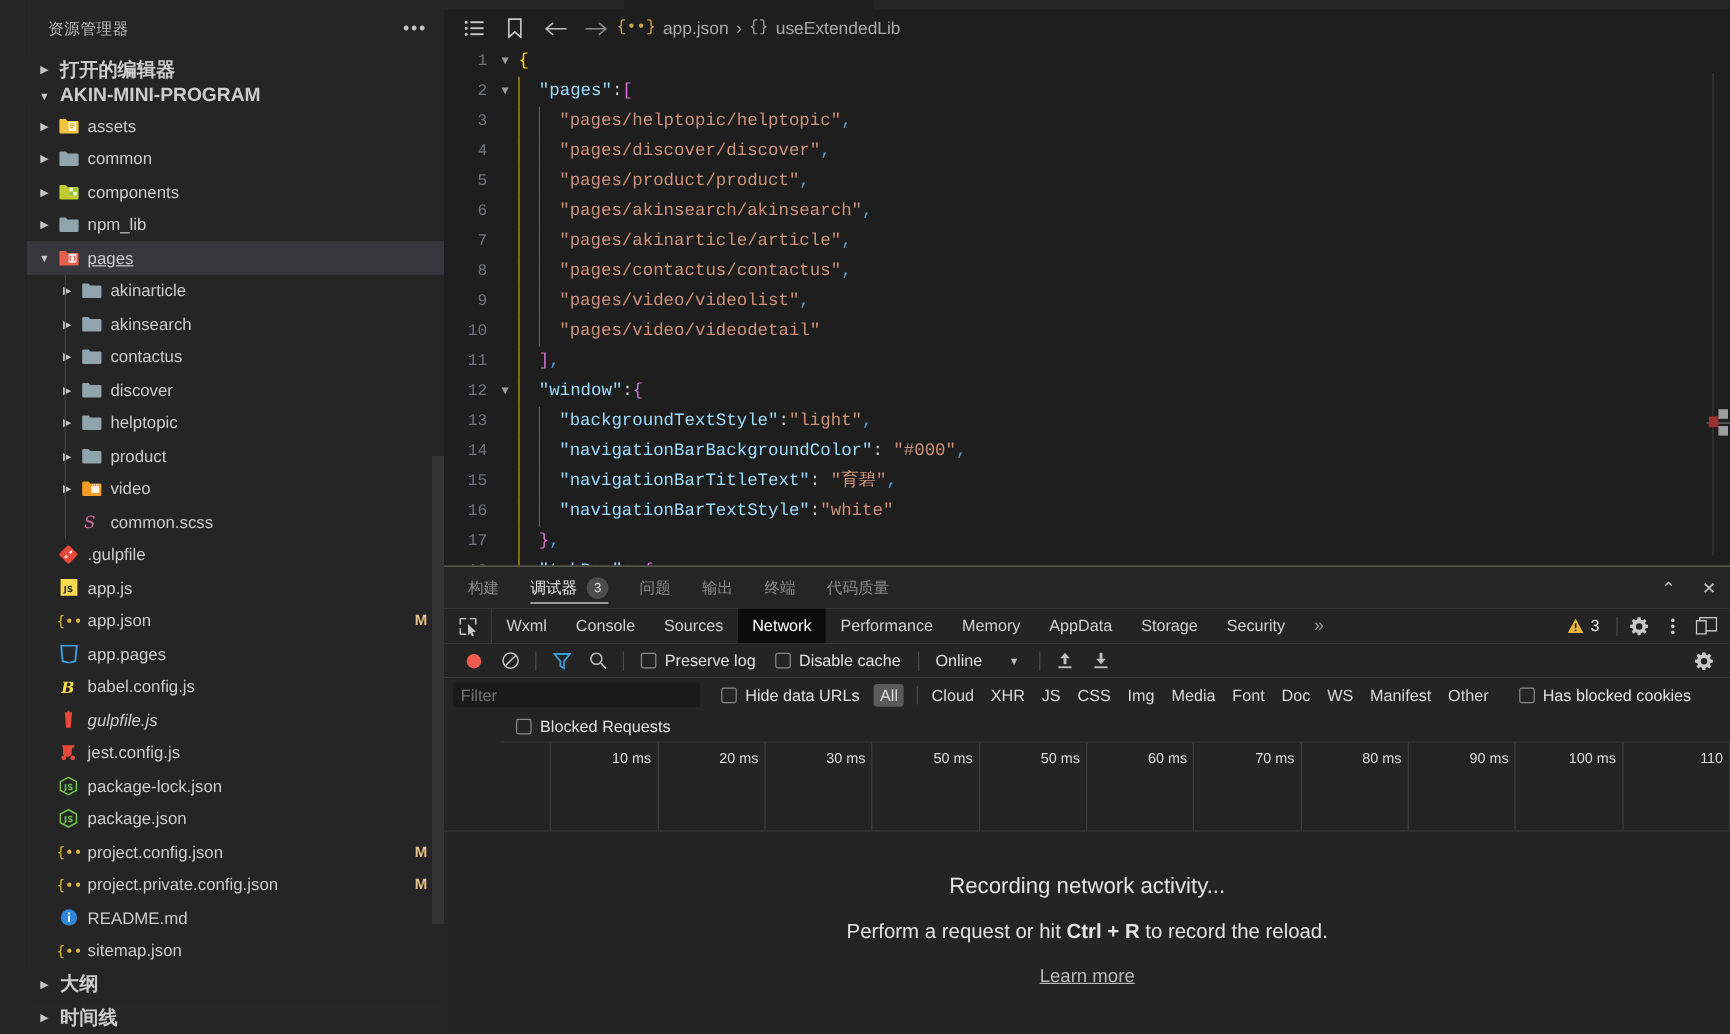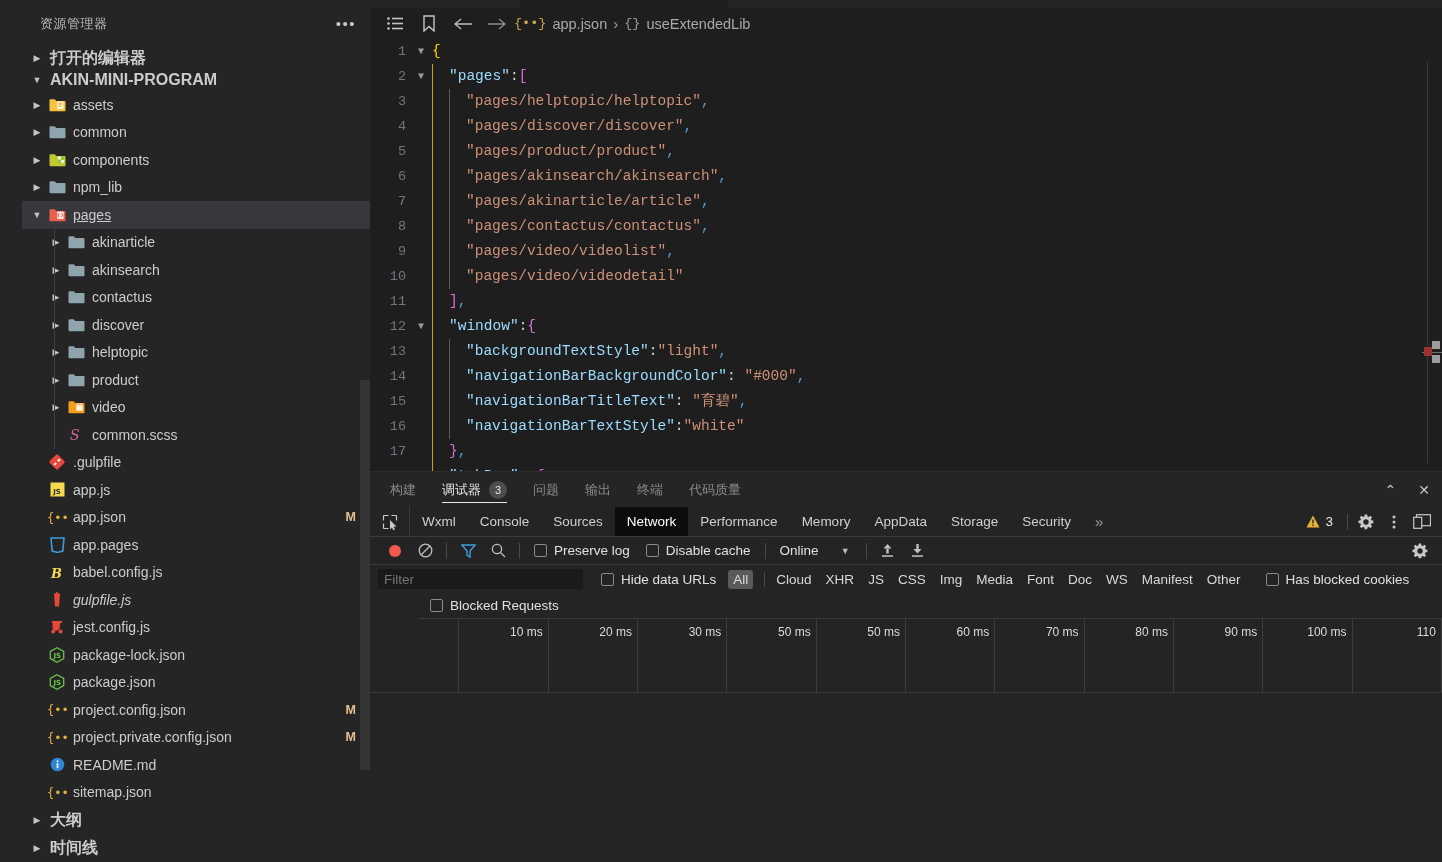--- a/index.html
+++ b/index.html
@@ -736,17 +736,24 @@
               <span>90 ms</span>
             </div>
             <div class="rcell">
               <span>100 ms</span>
             </div>
             <div class="rcell">
               <span>110</span>
             </div>
           </div>
 
+        <div class="empty-state">
+          <div class="es1">Recording network activity...</div>
+          <div class="es2">
+            <span>Perform a request or hit </span><b>Ctrl + R</b><span> to record the reload.</span>
+          </div>
+          <div class="es3">Learn more</div>
+        </div>
 
       </div>
     </div>
   </div>
 </div>
 
 </body></html>

